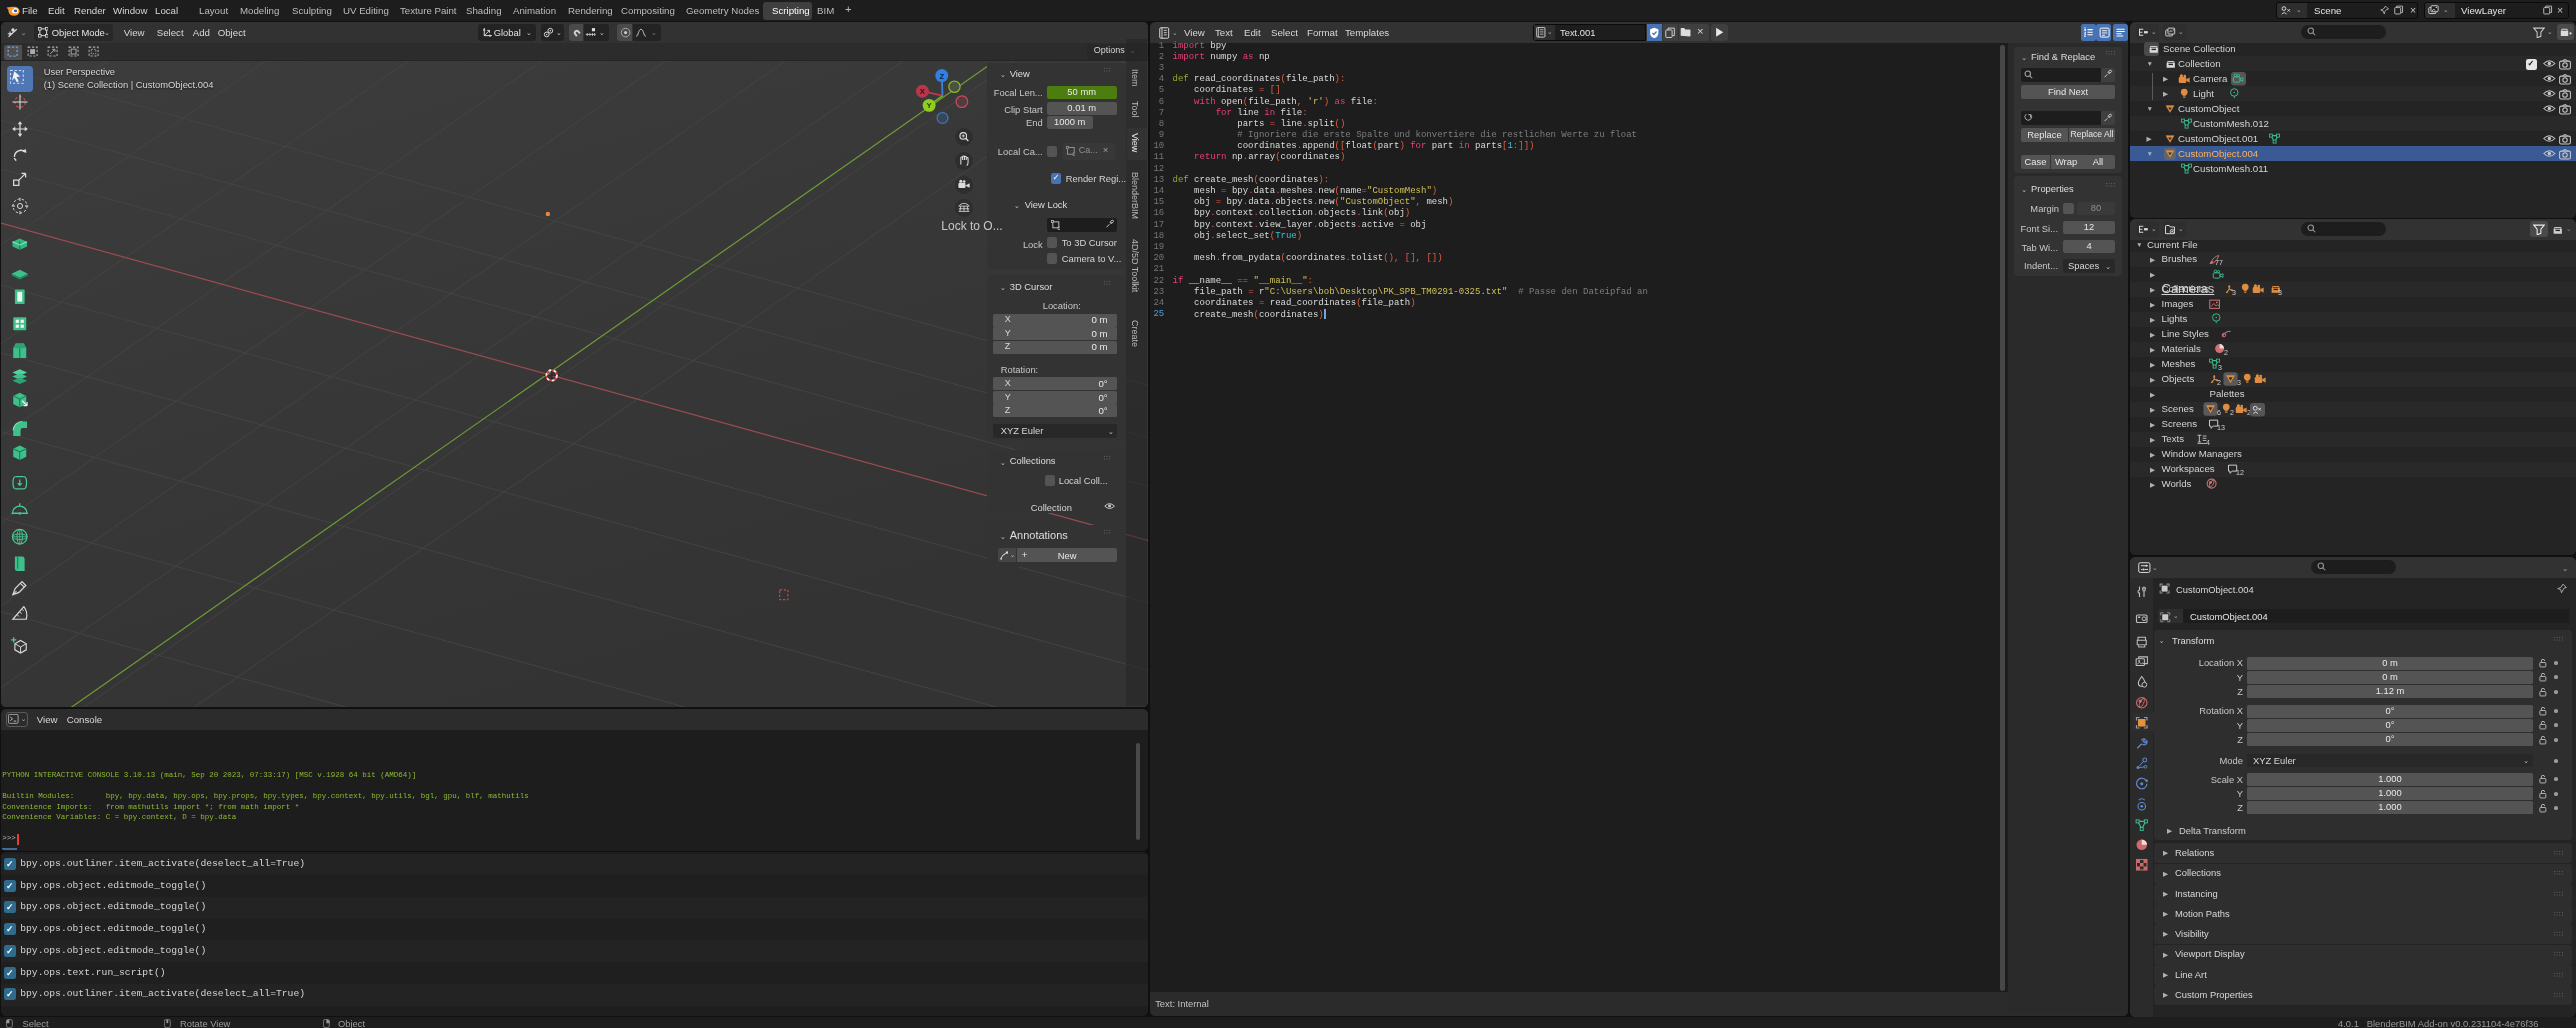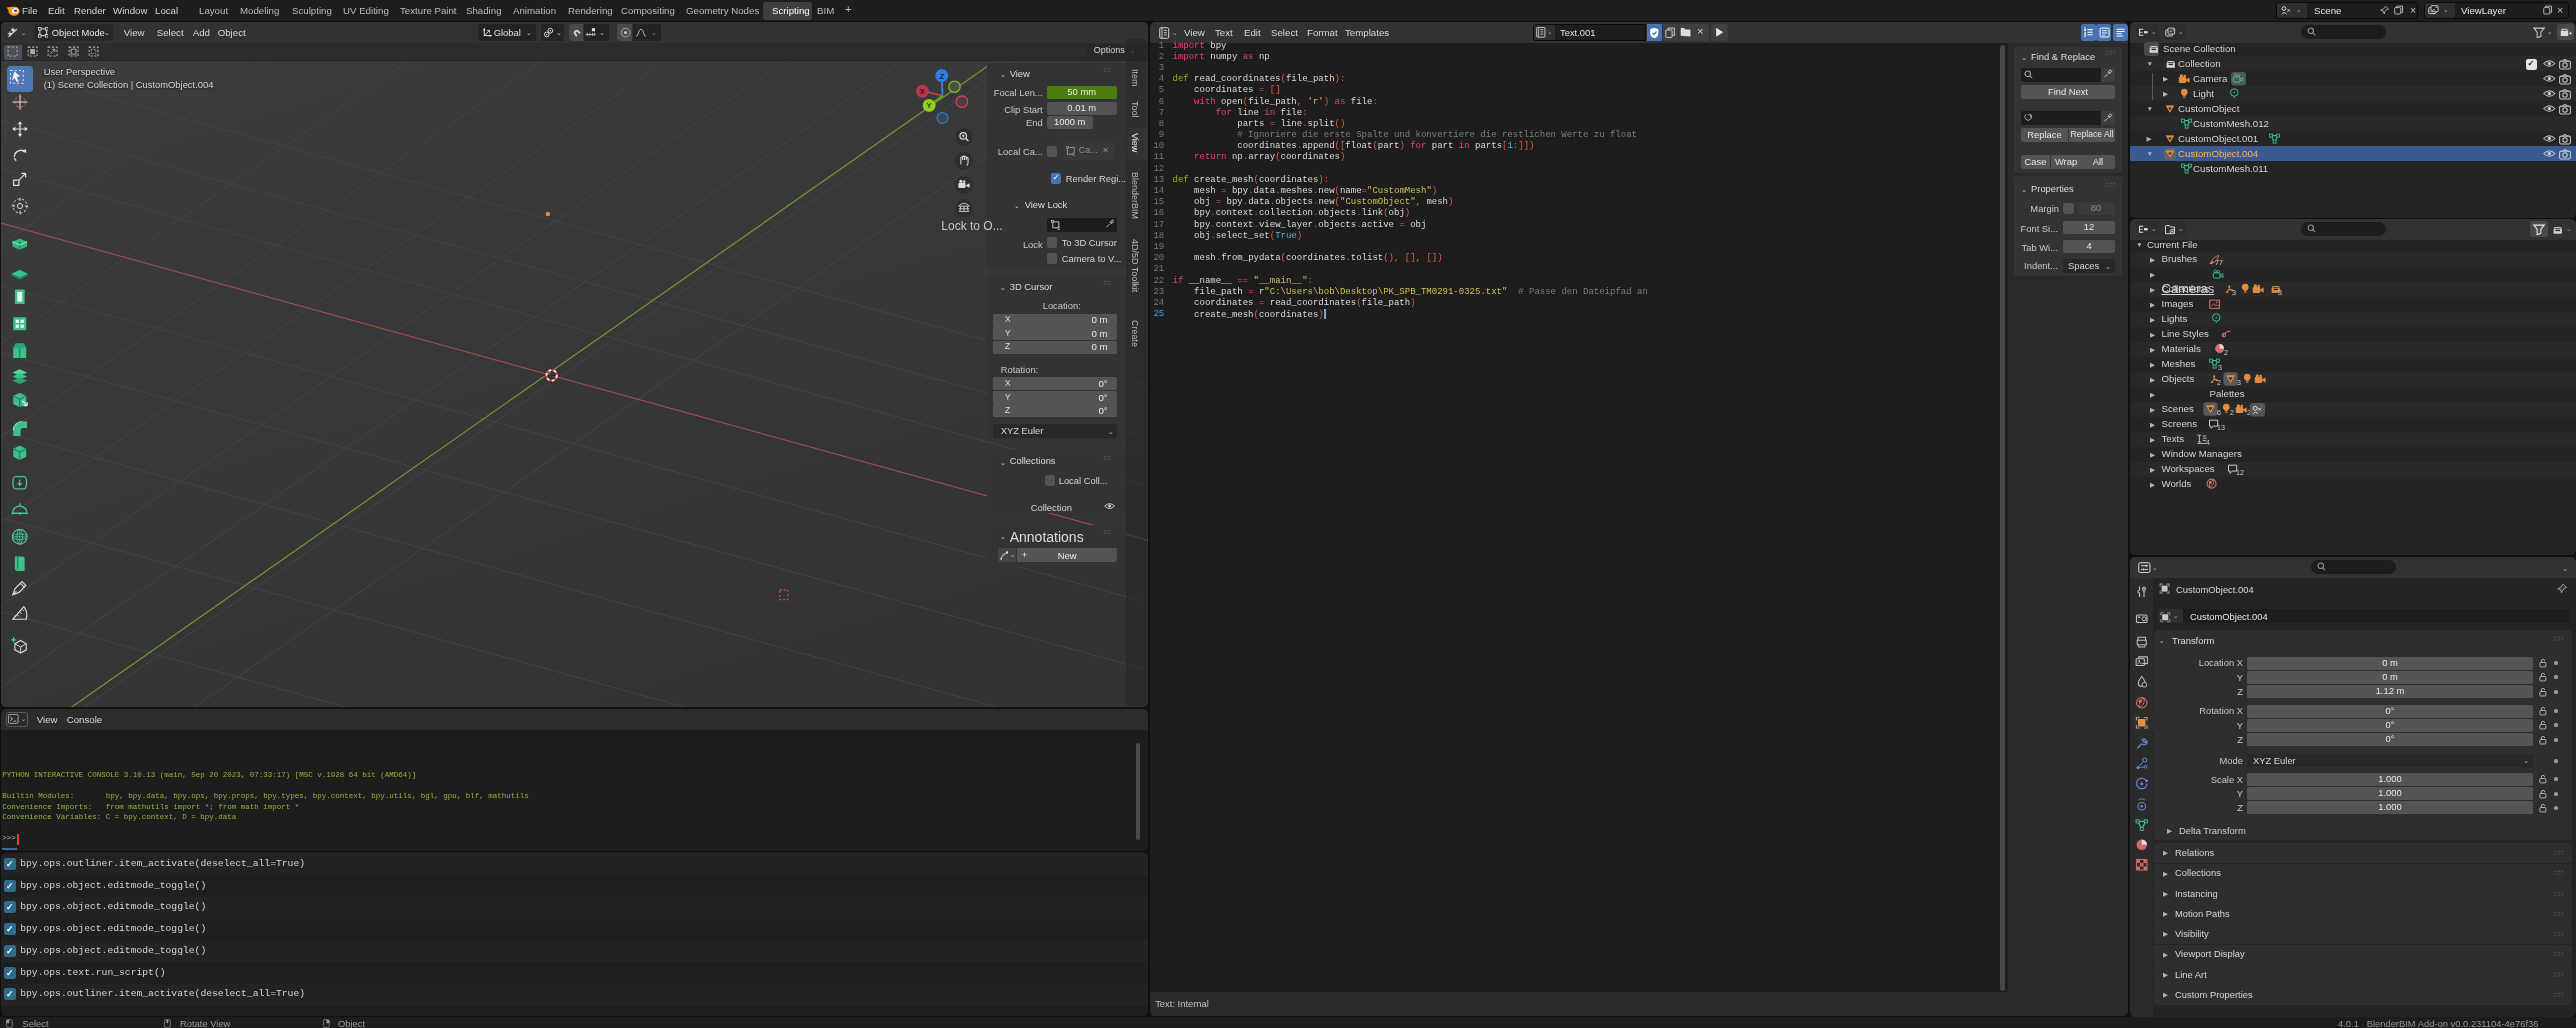--- a/index.html
+++ b/index.html
@@ -479,21 +479,21 @@
     <div class="a" style="left:1009px;top:433px;color:#dedede;font-size:9.4px">Collections</div>
     <div class="grip" style="left:1102px;top:433px"></div>
     <div class="a" style="left:1044px;top:453px;width:10.5px;height:10.5px;background:#545454;border-radius:2.2px"></div>
     <div class="a" style="left:1058px;top:453px;color:#d5d5d5;font-size:9.4px;white-space:pre;">Local Coll...</div>
     <div class="a" style="left:1030px;top:480px;color:#d5d5d5;font-size:9.4px;white-space:pre;">Collection</div>
     <svg class="a" style="left:1103px;top:480px" width="11.2" height="8.2" viewBox="0 0 15 11">
       <path d="M1 5.5 Q7.5 -1 14 5.5 Q7.5 12 1 5.5z" fill="none" stroke="#ccc" stroke-width="1.3"></path>
       <circle cx="7.5" cy="5.5" r="2" fill="#ccc"></circle>
     </svg>
     <div class="a" style="left:999px;top:510px;color:#bbb;font-size:7.5px">⌄</div>
-    <div class="a" style="left:1009px;top:507px;color:#dedede;font-size:14px">Annotations</div>
+    <div class="a" style="left:1009px;top:507px;color:#dedede;font-size:11px">Annotations</div>
     <div class="grip" style="left:1102px;top:507px"></div>
     <div class="a" style="left:997px;top:526px;width:18px;height:13.5px;background:#454545;border-radius:2.2px 0 0 2.2px"></div>
     <svg class="a" style="left:998px;top:529px" width="9.7" height="9.7" viewBox="0 0 13 13">
       <path d="M2 11 C5 4 9 3 11.5 1.5 M2 11 l2-.4" stroke="#ddd" stroke-width="1.4" fill="none"></path>
       <circle cx="11" cy="2" r="1.6" fill="#ddd"></circle>
     </svg>
     <div class="a" style="left:1009px;top:529px;color:#bbb;font-size:6.7px">⌄</div>
     <div class="a" style="left:1016px;top:526px;width:100px;height:13.5px;background:#545454;border-radius:0 2.2px 2.2px 0"></div>
     <div class="a" style="left:1021px;top:527px;color:#e8e8e8;font-size:9.7px;white-space:pre;">+</div>
     <div class="a" style="left:1057px;top:528px;color:#e8e8e8;font-size:9.4px;white-space:pre;">New</div>

